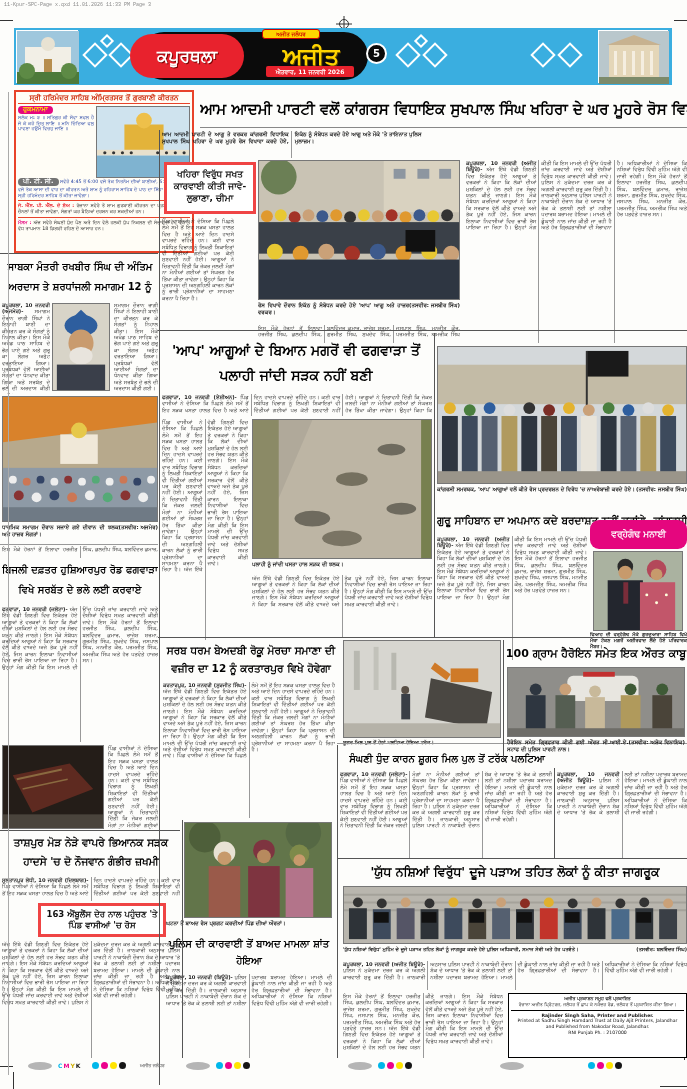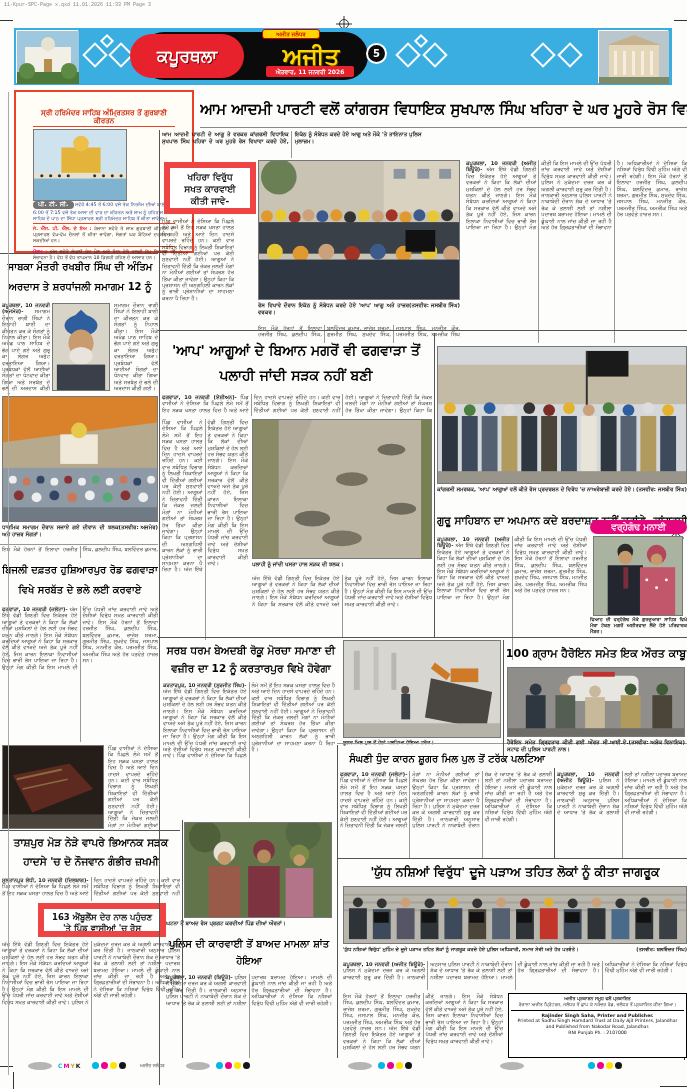--- a/index.html
+++ b/index.html
@@ -16,44 +16,44 @@
 .diamond.sm{width:10px;height:10px;top:8px}
 .mh-photo{position:absolute;border:1px solid #fff}
 .black-capsule{position:absolute;left:126px;top:4px;width:228px;height:48px;background:#0b0b0b;border-radius:26px}
 .edition-oval{position:absolute;left:116px;top:6px;width:114px;height:44px;background:#e8222d;border-radius:24px;display:flex;align-items:center;justify-content:center;color:#fff;font-weight:bold;font-size:17px;text-shadow:1px 1px 0 #7a0000;overflow:hidden;white-space:nowrap}
 .paper-title{position:absolute;left:244px;top:10px;width:106px;height:36px;display:flex;align-items:center;justify-content:center;color:#ffd400;font-weight:bold;font-size:23px;text-shadow:1px 1px 0 #5a4500;white-space:nowrap;overflow:hidden}
 .tagline{position:absolute;left:248px;top:1px;width:58px;height:10px;background:#ffd400;border:1px solid #c00;border-radius:3px;color:#c00;font-size:5.5px;font-weight:bold;display:flex;align-items:center;justify-content:center;white-space:nowrap;overflow:hidden}
 .date-strip{position:absolute;left:252px;top:38px;width:88px;height:11px;background:#e8222d;border-radius:2px;color:#fff;font-size:6px;font-weight:bold;display:flex;align-items:center;justify-content:center;white-space:nowrap;overflow:hidden}
 .page-circle{position:absolute;left:352px;top:15px;width:21px;height:21px;background:#0b0b0b;border:2px solid #fff;border-radius:50%;color:#fff;font-weight:bold;font-size:10px;display:flex;align-items:center;justify-content:center}
 .mh-line{position:absolute;left:340px;top:25px;width:14px;height:2px;background:#0b0b0b}
 
-.gurbani{left:14px;top:90px;width:180px;height:163px;border:2px solid #e8432a;background:#fffdf6;padding:17px;font-size:4.8px;line-height:5.8px}
+.gurbani{left:14px;top:90px;width:180px;height:163px;border:2px solid #e8432a;background:#fffdf6;padding:2px;font-size:4.8px;line-height:5.8px}
 .gb-title{color:#cc2200;font-weight:bold;font-size:7.2px;line-height:8px;text-align:center;border-bottom:1px solid #e8432a;padding-bottom:1px;margin-bottom:2px}
 .gb-cap{display:inline-block;border-radius:6px;padding:1px 5px;font-weight:bold;font-size:6.5px;margin-bottom:1px}
 .gb-cap.pink{background:#e5067e;color:#ffe800}
 .gb-cap.red{background:#737373;color:#fff}
 .gb-row{display:flex;gap:2px}
 .gb-text{color:#1a3aa0;text-align:justify}
 .gb-div{border-top:1px solid #e8432a;margin:2px 0}
 .gb-notice{color:#222;text-align:justify}
 .gb-lab1{color:#e8222d;font-weight:bold}
 .gb-lab2{color:#e5067e;font-weight:bold}
 
 .headline{font-weight:bold;color:#000;text-align:center;overflow:hidden}
 .nowrap{white-space:nowrap}
 .body-text{font-size:5.2px;line-height:6.4px;text-align:justify;color:#1a1a1a;column-gap:5px;column-rule:1px solid #999;overflow:hidden}
 .cols2{column-count:2}.cols3{column-count:3}.cols4{column-count:4}
 .dl{font-weight:bold}
 .caption{font-size:5.4px;font-weight:bold;line-height:6.6px;text-align:justify;overflow:hidden}
 .credit{float:right;font-weight:bold}
-.pull-quote{border:6px solid #ef4444;background:#fff;padding:3px 8px;font-weight:bold;text-align:center;overflow:hidden}
+.pull-quote{border:3px solid #ef4444;background:#fff;padding:3px 2px;font-weight:bold;text-align:center;overflow:hidden}
 .photo{position:absolute;background:#ccc;border:1px solid #777;overflow:hidden}
 .photo svg{display:block;width:100%;height:100%}
 
-.anniv-label{background:#e5067e;color:#fff;font-weight:bold;font-size:9px;border-radius:9px;height:14px;display:flex;align-items:center;justify-content:center;white-space:nowrap;overflow:hidden}
+.anniv-label{background:#e5067e;color:#fff;font-weight:bold;font-size:9px;border-radius:9px;height:29px;display:flex;align-items:center;justify-content:center;white-space:nowrap;overflow:hidden}
 
 .imprint{border:1.5px solid #000;background:#fff;padding:2px;text-align:center;font-size:4.6px;line-height:5.8px}
 .imprint .b{font-weight:bold}
 .imprint .sep{border-top:1px solid #000;margin:2px 0}
 
 .ellipse{position:absolute;width:24px;height:8px;background:#b5b5b5;border-radius:50%}
 .dot{position:absolute;width:7px;height:7px;border-radius:50%}
 .c-c{background:#00b7ea}.c-m{background:#ec008c}.c-y{background:#ffe400}.c-k{background:#161616}
 .cmyk{position:absolute;font-size:6px;font-weight:bold;letter-spacing:1px}
 .cmyk i{font-style:normal}
@@ -121,20 +121,24 @@
         <rect x="42" y="20" width="3" height="24" fill="#f5eee0"></rect>
         <rect x="51" y="20" width="3" height="24" fill="#f5eee0"></rect>
       <rect x="0" y="46" width="70" height="7" fill="#7c8a6a"></rect>
     </svg>
   </div>
 </div>
 
 <div class="abs gurbani">
   <div class="gb-title">ਸ੍ਰੀ ਹਰਿਮੰਦਰ ਸਾਹਿਬ ਅੰਮ੍ਰਿਤਸਰ ਤੋਂ ਗੁਰਬਾਣੀ ਕੀਰਤਨ</div>
   <div class="gb-row">
+    <div style="width:78px">
+      <span class="gb-cap pink">ਹੁਕਮਨਾਮਾ</span>
+      <div class="gb-text">ਸਲੋਕ ਮਃ ੩ ॥ ਸਤਿਗੁਰ ਕੀ ਸੇਵਾ ਸਫਲ ਹੈ ਜੇ ਕੋ ਕਰੇ ਚਿਤੁ ਲਾਇ ॥ ਮਨਿ ਚਿੰਦਿਆ ਫਲੁ ਪਾਵਣਾ ਹਉਮੈ ਵਿਚਹੁ ਜਾਇ ॥</div>
+    </div>
     <div class="photo" style="position:relative;width:94px;height:72px;flex:none">
       <svg viewBox="0 0 94 72" preserveAspectRatio="none">
         <rect width="94" height="72" fill="#cfe3ee"></rect>
           <rect x="28" y="18" width="40" height="28" fill="#e3b33a"></rect>
         <circle cx="48" cy="14" r="8" fill="#eec04a"></circle>
           <rect x="0" y="44" width="94" height="6" fill="#e8e0cc"></rect>
         <rect x="0" y="50" width="94" height="22" fill="#7fb3d0"></rect>
         <circle cx="8" cy="47" r="1.6" fill="#333"></circle>
           <circle cx="17" cy="47" r="1.6" fill="#333"></circle>
           <circle cx="26" cy="47" r="1.6" fill="#333"></circle>

